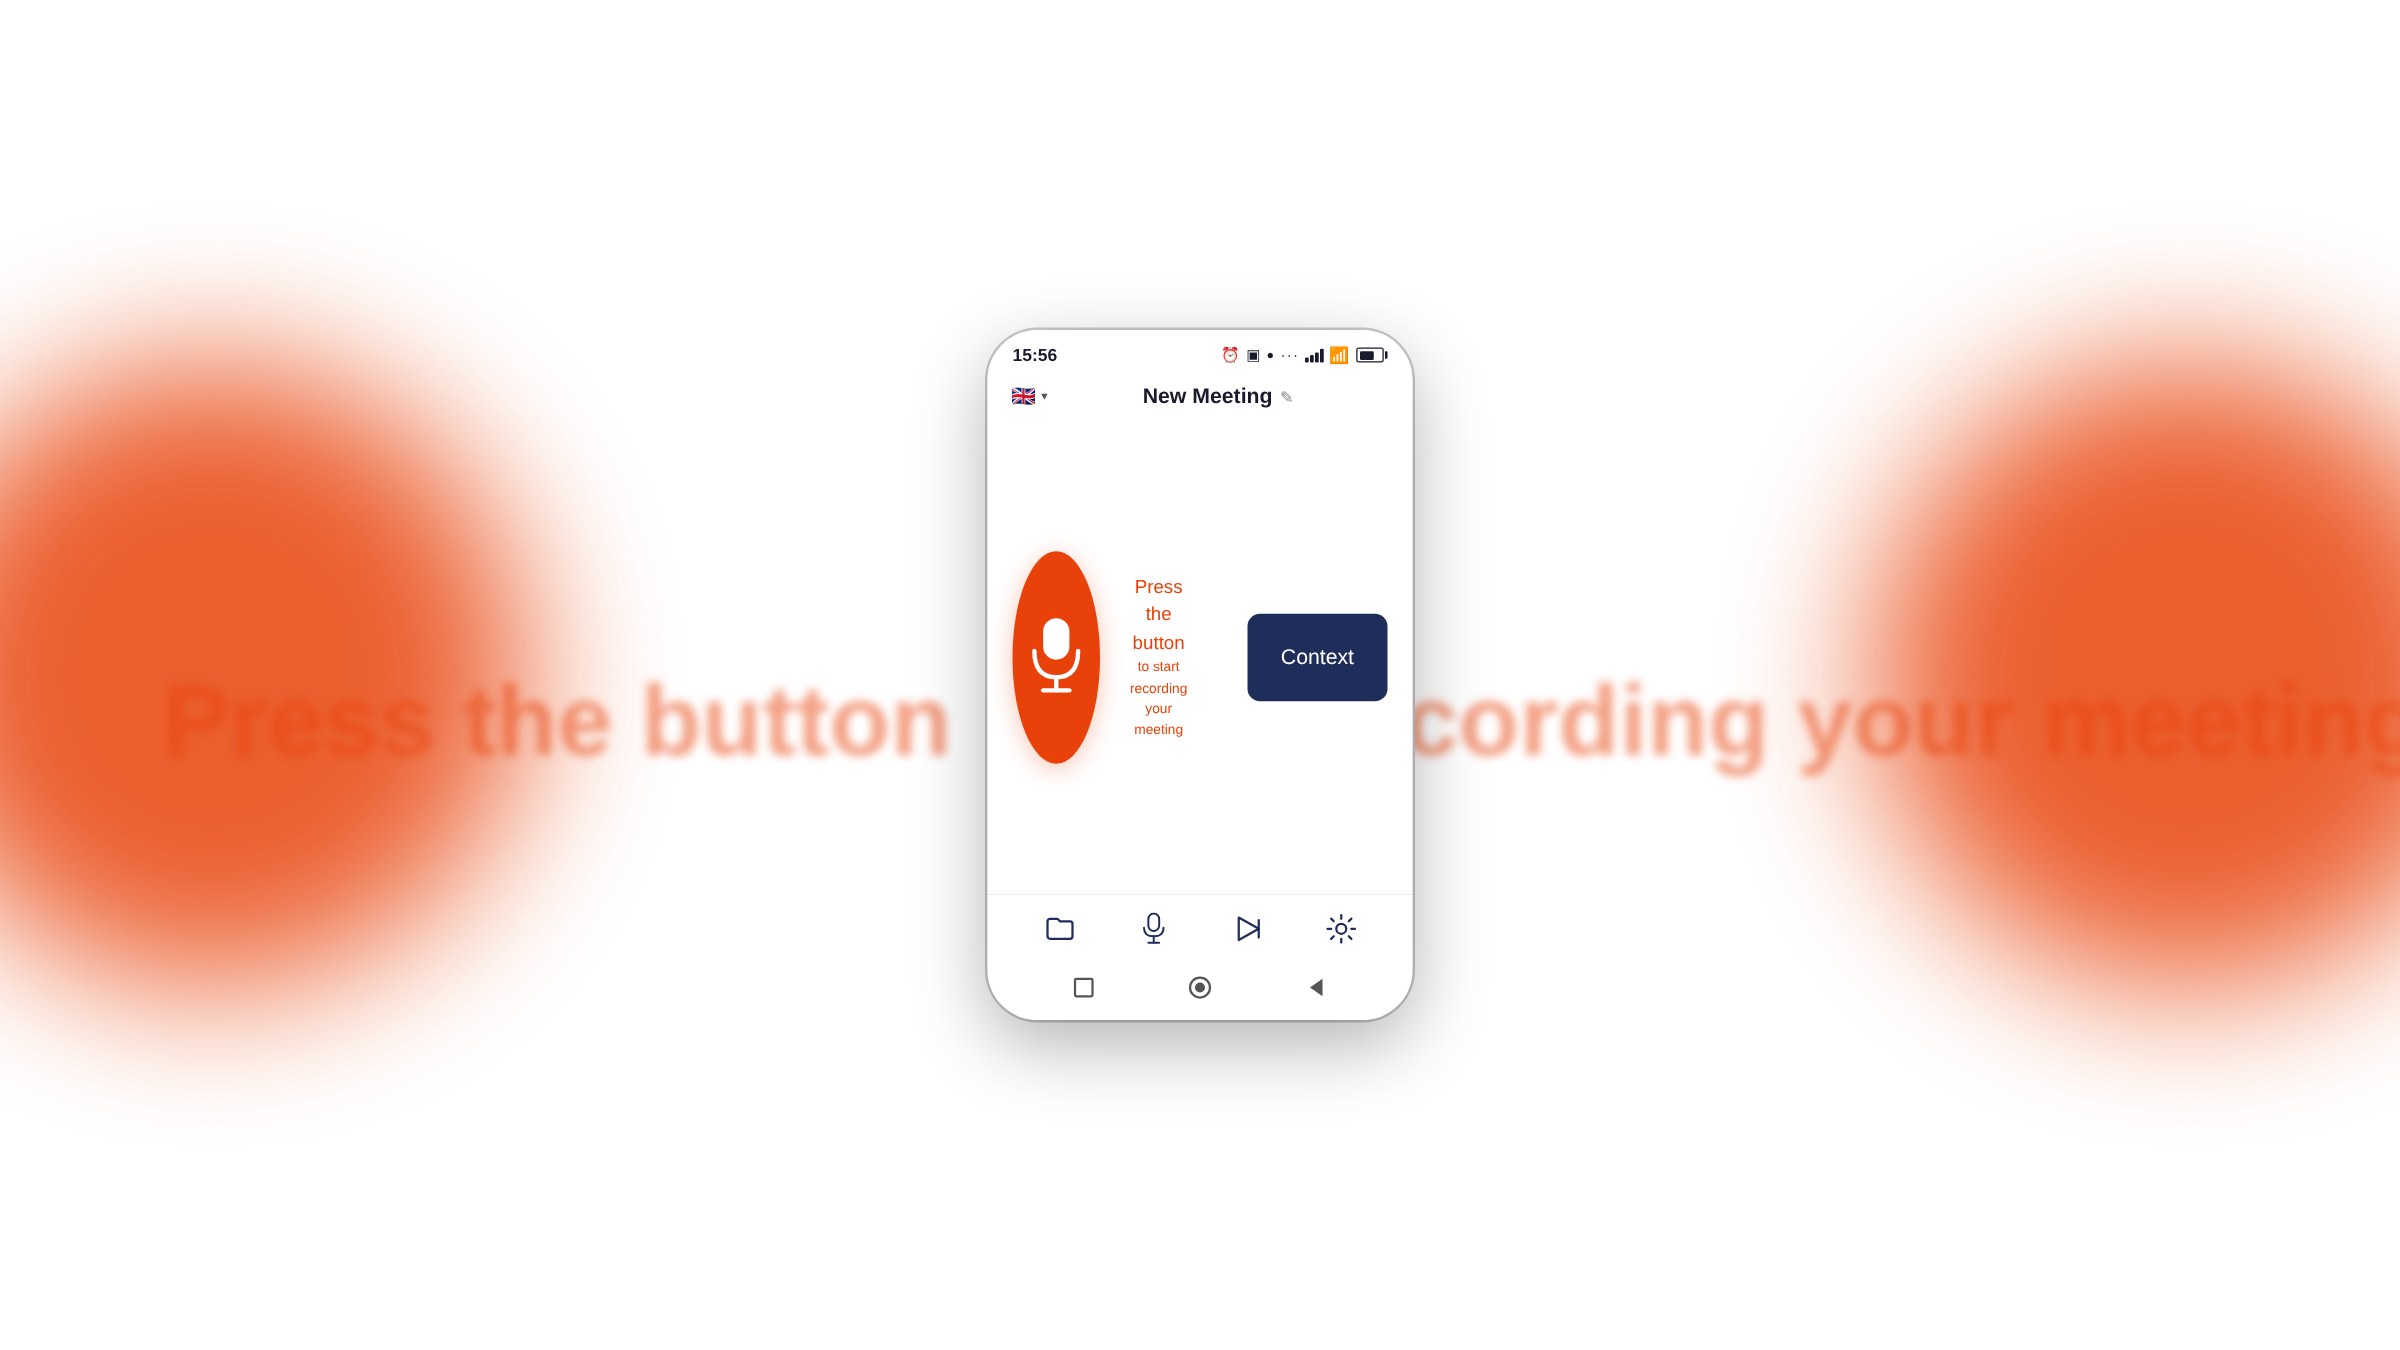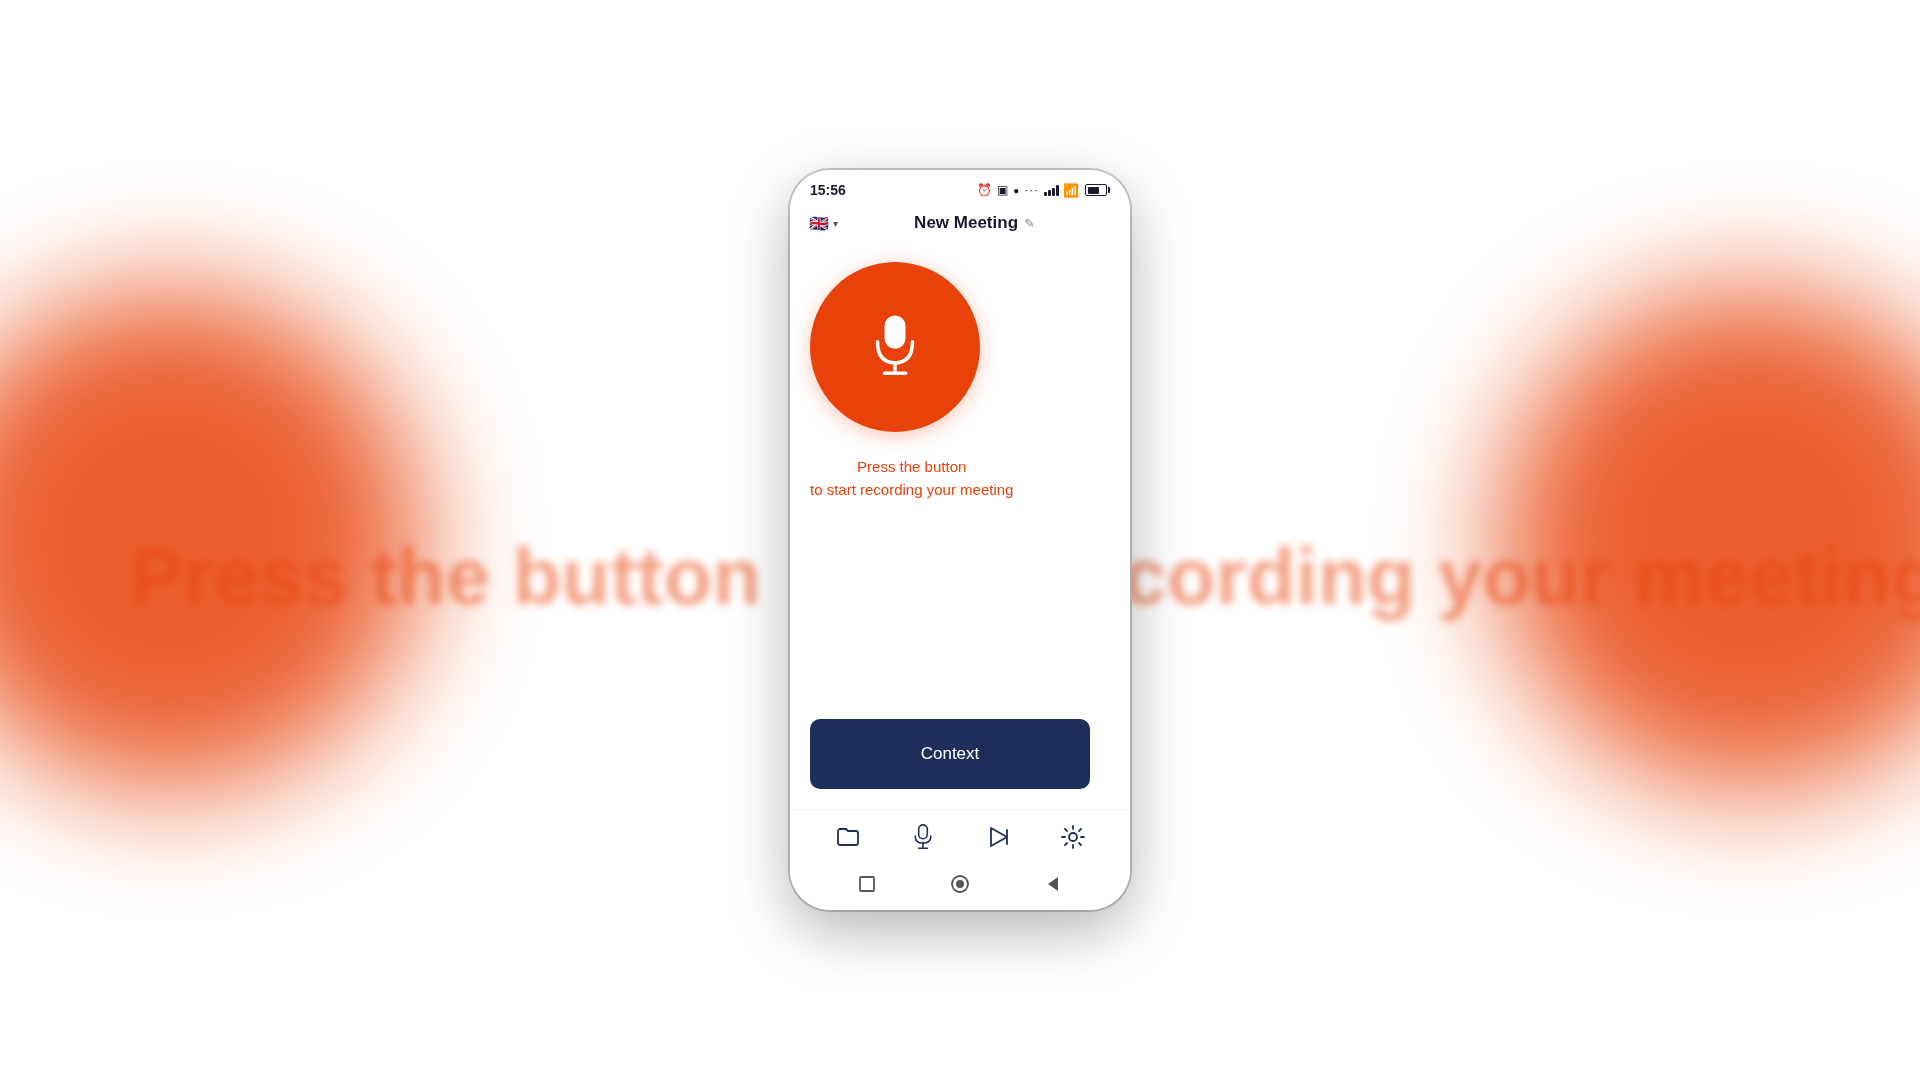--- a/index.html
+++ b/index.html
@@ -70,21 +70,21 @@
       font-size: 80px;
       font-weight: 700;
       opacity: 0.5;
       filter: blur(4px);
       white-space: nowrap;
     }
 
     .phone-frame {
       position: relative;
       width: 340px;
-      height: 740px;
+      height: 552px;
       background: white;
       border-radius: 40px;
       box-shadow: 0 20px 60px rgba(0,0,0,0.3), 0 0 0 2px #ccc;
       overflow: hidden;
       display: flex;
       flex-direction: column;
       z-index: 10;
     }
 
     .status-bar {
@@ -203,22 +203,22 @@
 
     .edit-icon {
       font-size: 13px;
       color: #888;
       cursor: pointer;
     }
 
     .main-content {
       flex: 1;
       display: flex;
-      flex-direction: column;
-      align-items: flex-start;
+      flex-direction: row;
+      align-items: center;
       justify-content: center;
       background: white;
       padding: 20px;
       gap: 24px;
     }
 
     .mic-button {
       width: 170px;
       height: 170px;
       background: #e8420a;
@@ -242,21 +242,21 @@
       line-height: 1.5;
     }
 
     .instruction-line1 {
       font-size: 15px;
       color: #e8420a;
       font-weight: 500;
     }
 
     .instruction-line2 {
-      font-size: 15px;
+      font-size: 11px;
       color: #e8420a;
       font-weight: 400;
     }
 
     .context-button {
       width: 100%;
       max-width: 280px;
       padding: 25px;
       background: #1e2d5a;
       color: white;

